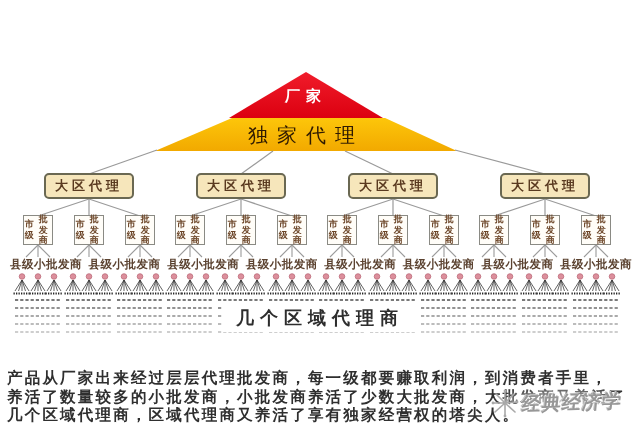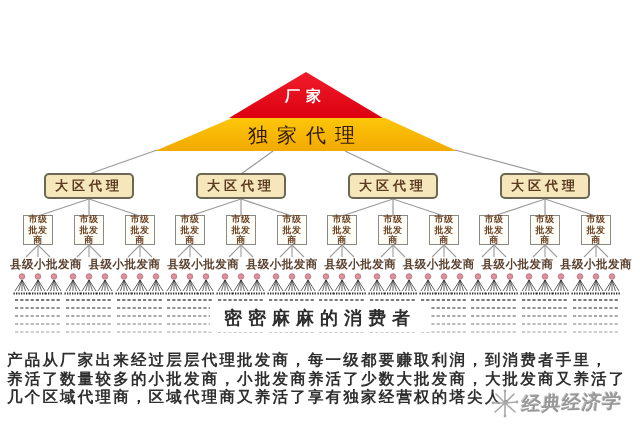--- a/index.html
+++ b/index.html
@@ -37,36 +37,36 @@
   .boxes{position:absolute;left:0;top:0;width:100%;height:100%;z-index:2;pointer-events:none;}
   .region-box{
     position:absolute;width:90px;height:26px;box-sizing:border-box;
     background:var(--cream);border:2px solid #6a6852;border-radius:5px;
     display:flex;align-items:center;justify-content:center;
     font-size:13px;font-weight:bold;color:#5a3a20;letter-spacing:4px;
   }
   .city-box{
     position:absolute;width:30px;height:30px;box-sizing:border-box;
     background:#fffdf8;border:1px solid #8a8a84;
-    display:flex;flex-direction:column;align-items:center;justify-content:center;
+    display:flex;flex-direction:row;align-items:center;justify-content:center;
     font-size:9px;line-height:1.2;font-weight:bold;color:#6b4426;letter-spacing:0.5px;
     text-align:center;
   }
   .county-row{
     position:absolute;top:257px;left:10px;right:8px;z-index:2;
     display:flex;justify-content:space-between;white-space:nowrap;
     font-size:11.5px;font-weight:bold;color:#5b4230;letter-spacing:0.5px;
   }
   .consumer-label{
     position:absolute;top:304px;left:50%;transform:translateX(-50%);z-index:3;
     background:#fff;padding:2px 14px;white-space:nowrap;
     font-size:18px;font-weight:800;letter-spacing:6px;color:#2d2d2d;
   }
   .paragraph{
-    position:absolute;left:7px;right:5px;top:351px;z-index:2;
+    position:absolute;left:7px;right:5px;top:369px;z-index:2;
     font-size:15.5px;line-height:18.5px;font-weight:700;color:#2f2f2f;
     letter-spacing:2.2px;
   }
   .watermark{
     position:absolute;left:488px;top:384px;width:152px;height:38px;z-index:5;
     display:flex;align-items:center;
     background:radial-gradient(closest-side,rgba(255,255,255,0.85),rgba(255,255,255,0));
   }
   .watermark .wm-text{
     font-size:19px;font-weight:800;color:#979797;letter-spacing:1px;
@@ -537,21 +537,21 @@
       <span>县级小批发商</span>
       <span>县级小批发商</span>
       <span>县级小批发商</span>
       <span>县级小批发商</span>
       <span>县级小批发商</span>
       <span>县级小批发商</span>
       <span>县级小批发商</span>
       <span>县级小批发商</span>
     </div>
 
-  <div class="consumer-label">密密麻麻的消费者</div>
+  <div class="consumer-label">几个区域代理商</div>
 
   <div class="paragraph">
     <div>产品从厂家出来经过层层代理批发商，每一级都要赚取利润，到消费者手里，</div>
     <div>养活了数量较多的小批发商，小批发商养活了少数大批发商，大批发商又养活了</div>
     <div>几个区域代理商，区域代理商又养活了享有独家经营权的塔尖人。</div>
   </div>
 
   <div class="watermark">
     <svg width="34" height="34" viewBox="0 0 34 34">
       <g stroke="#a9a9a9" stroke-width="1.6" stroke-linecap="round" fill="none">

